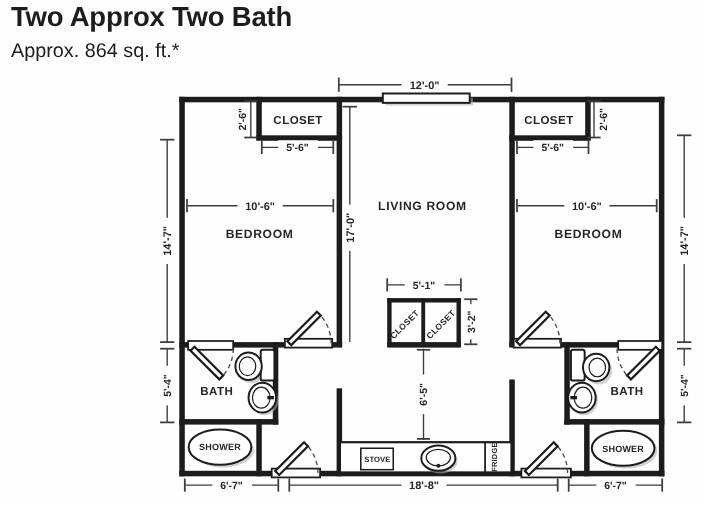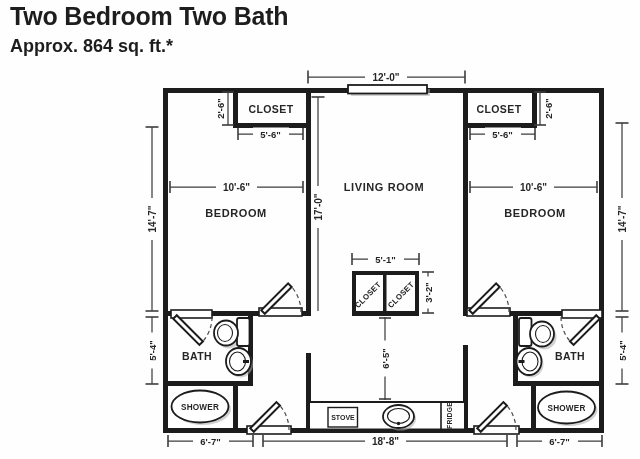--- a/index.html
+++ b/index.html
@@ -1,19 +1,19 @@
 <!DOCTYPE html>
 <html><head>
 <meta charset="utf-8">
 <style>
   html,body{margin:0;padding:0;background:#fff;}
   .page{position:relative;width:640px;height:459px;background:#fefefe;overflow:hidden;
         font-family:"Liberation Sans",sans-serif;}
   .title{position:absolute;left:10px;top:2px;font-size:25px;font-weight:600;color:#1d1d1d;letter-spacing:-0.2px;}
-  .subtitle{position:absolute;left:10px;top:36px;font-size:18px;font-weight:700;color:#1d1d1d;}
+  .subtitle{position:absolute;left:10px;top:36px;font-size:18px;font-weight:400;color:#1d1d1d;}
   svg{position:absolute;left:0;top:0;}
   
   .w{fill:#1c1c1c;}
   
   .thr{fill:#ffffff;stroke:#1c1c1c;stroke-width:1.6;}
   .leaf{fill:#ffffff;stroke:#1c1c1c;stroke-width:2;}
   .arc{fill:none;stroke:#4a4a4a;stroke-width:1.2;stroke-dasharray:4 3.2;}
   
   .fix{fill:#ffffff;stroke:#1c1c1c;stroke-width:1.8;}
   .fix2{fill:none;stroke:#1c1c1c;stroke-width:1.1;}
@@ -31,21 +31,21 @@
   .roomsm{font:700 10.5px "Liberation Sans",sans-serif;text-anchor:middle;letter-spacing:.4px;}
   .tiny{font:700 8.2px "Liberation Sans",sans-serif;text-anchor:middle;letter-spacing:.2px;}
   .micro{font:700 7px "Liberation Sans",sans-serif;text-anchor:middle;}
   .microf{font:700 6.8px "Liberation Sans",sans-serif;text-anchor:middle;letter-spacing:.2px;}
   .clst{font:700 7.8px "Liberation Sans",sans-serif;text-anchor:middle;letter-spacing:.3px;}
 </style>
 </head>
 <body>
 
 <div class="page">
-  <div class="title">Two Bedroom Two Bath</div>
+  <div class="title">Two Approx Two Bath</div>
   <div class="subtitle">Approx. 864 sq. ft.*</div>
 
   <svg width="640" height="459" viewBox="0 0 640 459">
 
     <g>
 
       <rect class="w" x="163" y="88" width="441" height="5"></rect>
       <rect class="w" x="163" y="88" width="5" height="345"></rect>
       <rect class="w" x="599" y="88" width="5" height="345"></rect>
       <rect class="w" x="163" y="428" width="85" height="5"></rect>

